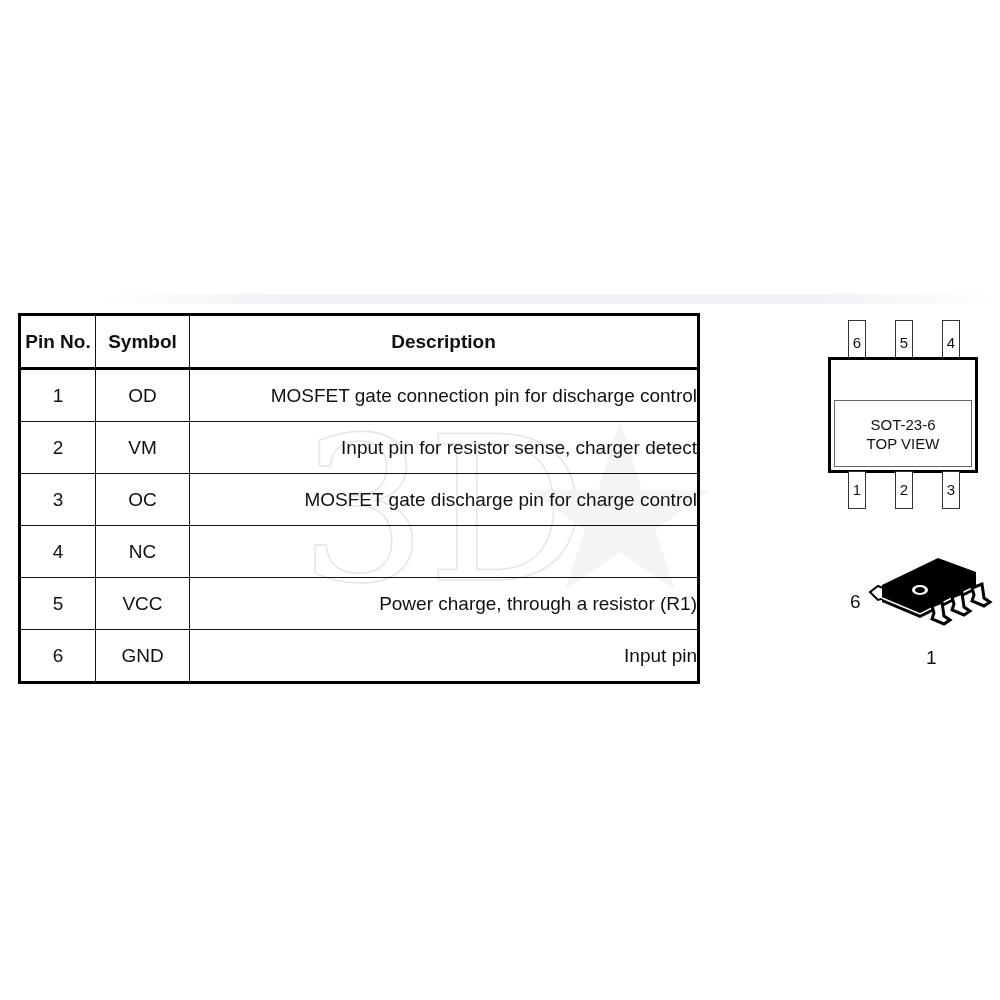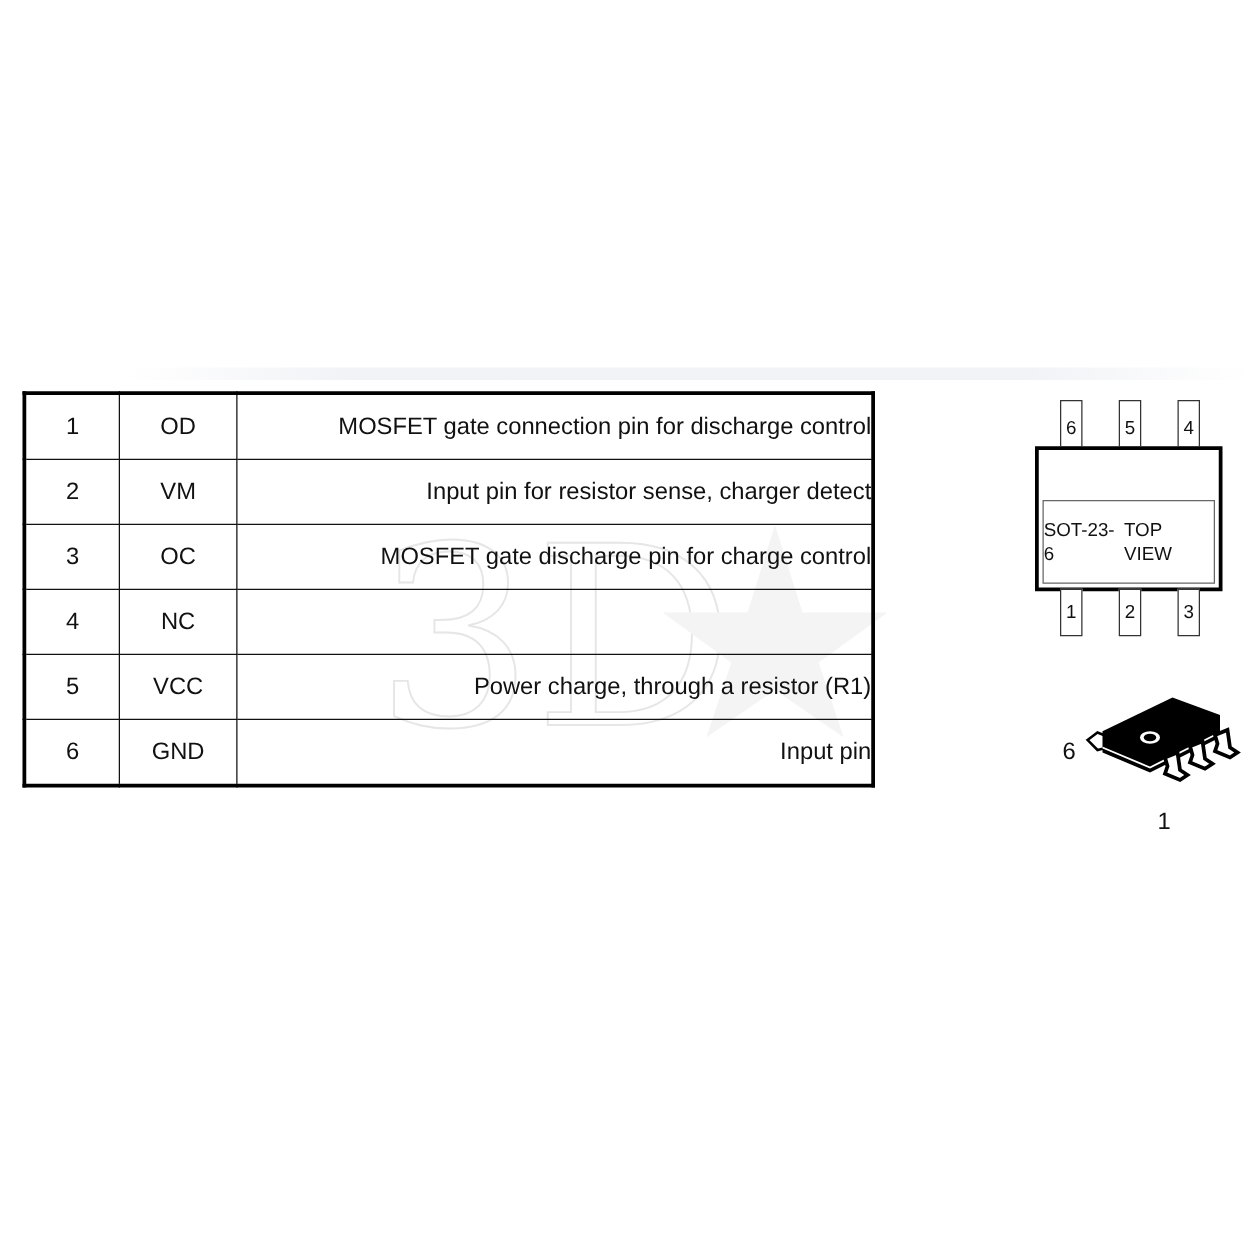--- a/index.html
+++ b/index.html
@@ -36,38 +36,43 @@
       font-size: 15px; text-align: center; box-sizing: border-box;
     }
     .pin-box.top { top: 0; padding-top: 13px; }
     .pin-box.bottom { top: 151px; padding-top: 9px; }
     .body-box {
       position: absolute; left: 0; top: 37px; width: 150px; height: 116px;
       border: 3px solid #000; box-sizing: border-box; background: #fff;
     }
     .body-inner {
       position: absolute; left: 3px; top: 3px; right: 3px; bottom: 3px; border: 1px solid #666;
-      display: flex; flex-direction: row; align-items: center; justify-content: center;
+      display: flex; flex-direction: column; align-items: center; justify-content: center;
       font-size: 15px; line-height: 19px; margin-top: 37px;
     }
     .iso { position: absolute; left: 840px; top: 540px; width: 160px; height: 130px; }
     .iso-label { position: absolute; font-size: 19px; }
   </style>
 </head>
 <body>
 
 <div class="faint-strip"></div>
 
 <svg class="watermark" viewBox="0 0 420 180">
   <text x="10" y="170" font-size="200" font-family="DejaVu Serif, serif" fill="none" stroke="#e6e6e6" stroke-width="1.5">3D</text>
   <polygon points="330,10 352,80 420,80 365,120 385,180 330,142 275,180 295,120 240,80 308,80" fill="#f4f4f4" stroke="none"></polygon>
 </svg>
 
 <table class="pins">
   <tbody>
+      <tr class="header-row">
+    <th class="c-pin">Pin No.</th>
+    <th class="c-sym">Symbol</th>
+    <th class="c-desc">Description</th>
+  </tr>
   <tr>
     <td class="c-pin">1</td>
     <td class="c-sym">OD</td>
     <td class="c-desc">MOSFET gate connection pin for discharge control</td>
   </tr>
   <tr>
     <td class="c-pin">2</td>
     <td class="c-sym">VM</td>
     <td class="c-desc">Input pin for resistor sense, charger detect</td>
   </tr>

